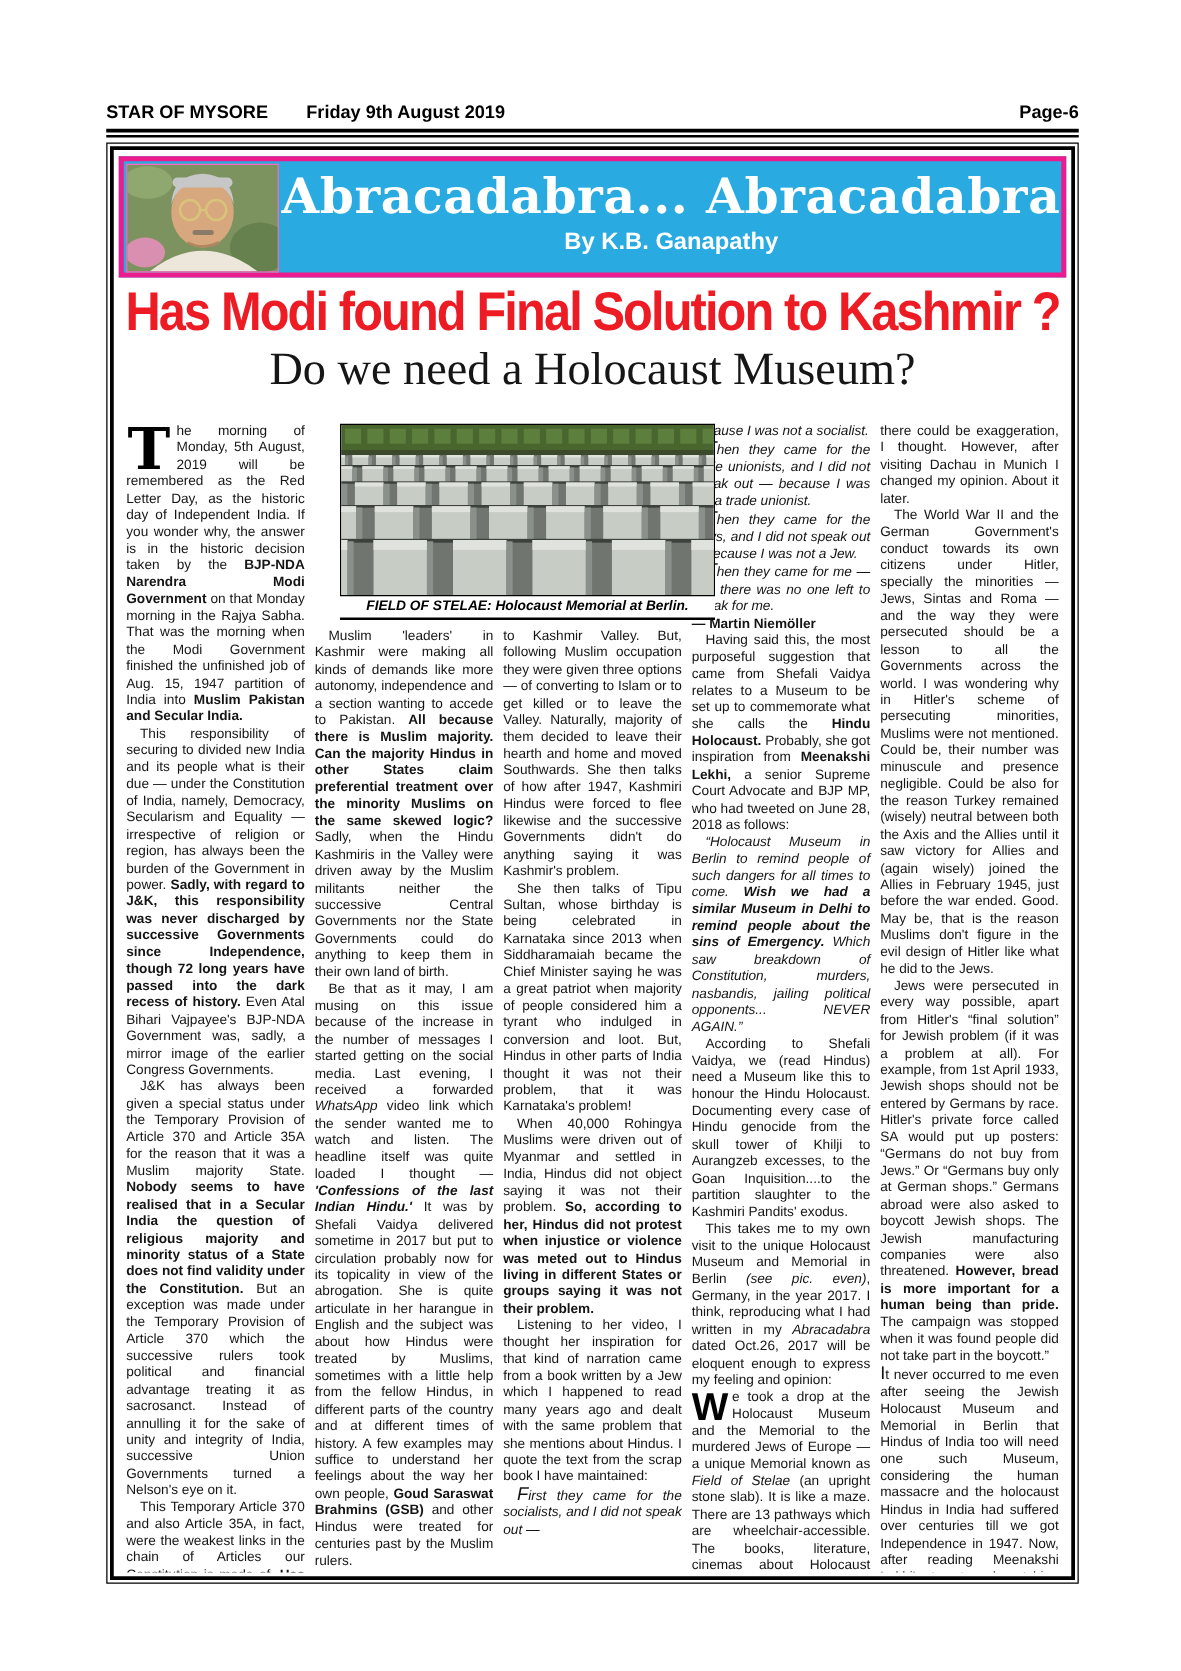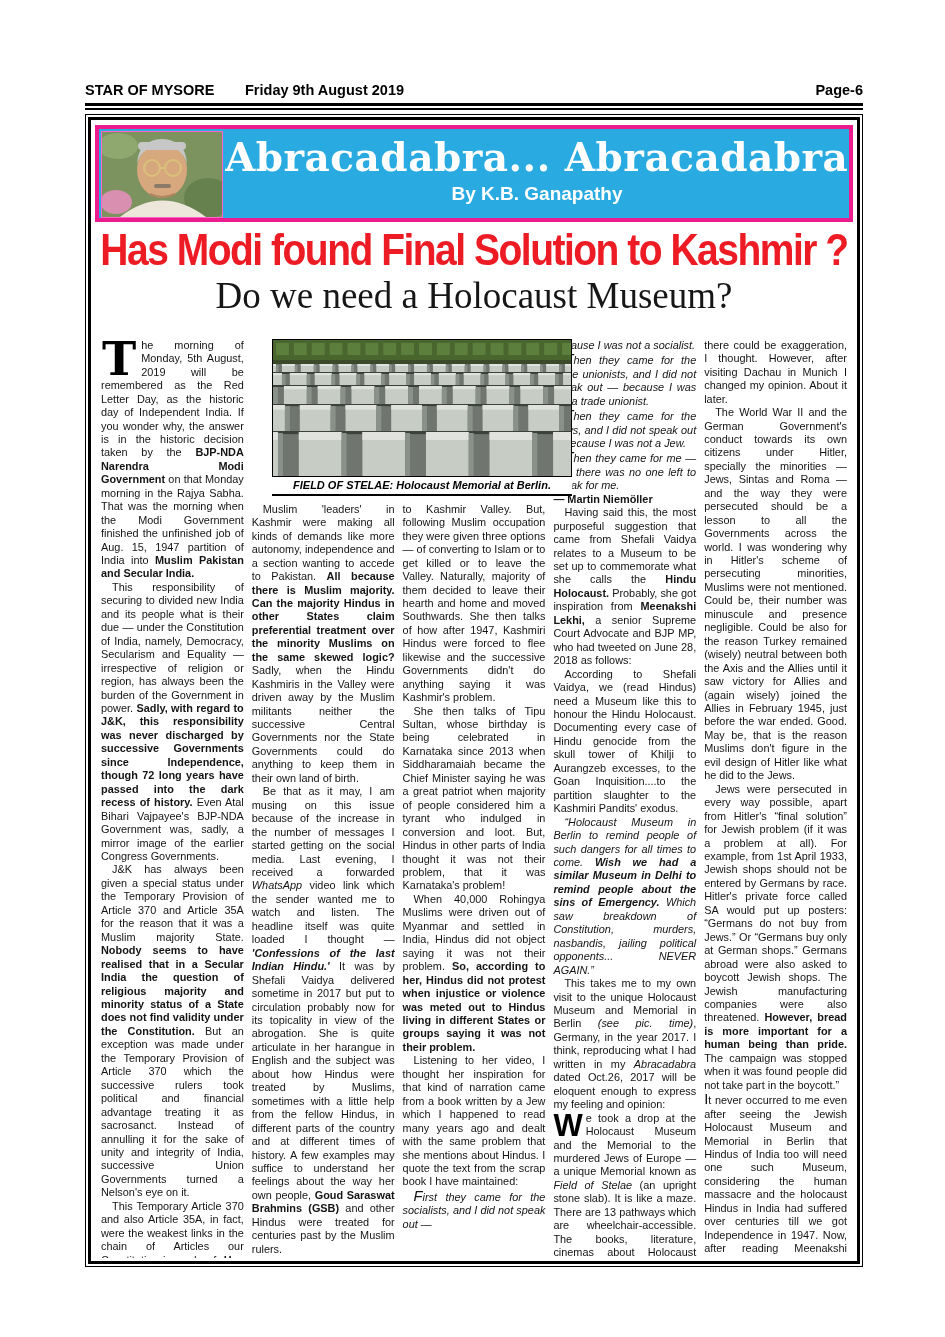--- a/index.html
+++ b/index.html
@@ -312,23 +312,23 @@
         <p class="para"><span class="s-i s-f">F</span><span class="s-i">irst they came for the socialists, and I did not speak out —</span></p>
       </div>
 
       <div class="col">
         <p class="para noind"><span class="s-i">because I was not a socialist.</span></p>
         <p class="para"><span class="s-i s-f">T</span><span class="s-i">hen they came for the trade unionists, and I did not speak out — because I was not a trade unionist.</span></p>
         <p class="para"><span class="s-i s-f">T</span><span class="s-i">hen they came for the Jews, and I did not speak out —because I was not a Jew.</span></p>
         <p class="para"><span class="s-i s-f">T</span><span class="s-i">hen they came for me — and there was no one left to speak for me.</span></p>
         <p class="para attrib"><span class="s-b">— Martin Niemöller</span></p>
         <p class="para"><span>Having said this, the most purposeful suggestion that came from Shefali Vaidya relates to a Museum to be set up to commemorate what she calls the </span><span class="s-b">Hindu Holocaust.</span><span> Probably, she got inspiration from </span><span class="s-b">Meenakshi Lekhi,</span><span> a senior Supreme Court Advocate and BJP MP, who had tweeted on June 28, 2018 as follows:</span></p>
+        <p class="para"><span class="s-i">“Holocaust Museum in Berlin to remind people of such dangers for all times to come. </span><span class="s-bi">Wish we had a similar Museum in Delhi to remind people about the sins of Emergency.</span><span class="s-i"> Which saw breakdown of Constitution, murders, nasbandis, jailing political opponents... NEVER AGAIN.”</span></p>
         <p class="para"><span>According to Shefali Vaidya, we (read Hindus) need a Museum like this to honour the Hindu Holocaust. Documenting every case of Hindu genocide from the skull tower of Khilji to Aurangzeb excesses, to the Goan Inquisition....to the partition slaughter to the Kashmiri Pandits' exodus.</span></p>
-        <p class="para"><span class="s-i">“Holocaust Museum in Berlin to remind people of such dangers for all times to come. </span><span class="s-bi">Wish we had a similar Museum in Delhi to remind people about the sins of Emergency.</span><span class="s-i"> Which saw breakdown of Constitution, murders, nasbandis, jailing political opponents... NEVER AGAIN.”</span></p>
-        <p class="para"><span>This takes me to my own visit to the unique Holocaust Museum and Memorial in Berlin </span><span class="s-i">(see pic. time)</span><span>, Germany, in the year 2017. I think, reproducing what I had written in my </span><span class="s-i">Abracadabra</span><span> dated Oct.26, 2017 will be eloquent enough to express my feeling and opinion:</span></p>
+        <p class="para"><span>This takes me to my own visit to the unique Holocaust Museum and Memorial in Berlin </span><span class="s-i">(see pic. even)</span><span>, Germany, in the year 2017. I think, reproducing what I had written in my </span><span class="s-i">Abracadabra</span><span> dated Oct.26, 2017 will be eloquent enough to express my feeling and opinion:</span></p>
         <p class="para noind"><span class="s-d2">W</span><span>e took a drop at the Holocaust Museum and the Memorial to the murdered Jews of Europe — a unique Memorial known as </span><span class="s-i">Field of Stelae</span><span> (an upright stone slab). It is like a maze. There are 13 pathways which are wheelchair-accessible. The books, literature, cinemas about Holocaust and the persecution of Jews during Hitler's rule were mostly written and produced by Jews, a race very intelligent and creative. Naturally,</span></p>
       </div>
 
       <div class="col">
         <p class="para noind"><span>there could be exaggeration, I thought. However, after visiting Dachau in Munich I changed my opinion. About it later.</span></p>
         <p class="para"><span>The World War II and the German Government's conduct towards its own citizens under Hitler, specially the minorities — Jews, Sintas and Roma — and the way they were persecuted should be a lesson to all the Governments across the world. I was wondering why in Hitler's scheme of persecuting minorities, Muslims were not mentioned. Could be, their number was minuscule and presence negligible. Could be also for the reason Turkey remained (wisely) neutral between both the Axis and the Allies until it saw victory for Allies and (again wisely) joined the Allies in February 1945, just before the war ended. Good. May be, that is the reason Muslims don't figure in the evil design of Hitler like what he did to the Jews.</span></p>
         <p class="para"><span>Jews were persecuted in every way possible, apart from Hitler's “final solution” for Jewish problem (if it was a problem at all). For example, from 1st April 1933, Jewish shops should not be entered by Germans by race. Hitler's private force called SA would put up posters: “Germans do not buy from Jews.” Or “Germans buy only at German shops.” Germans abroad were also asked to boycott Jewish shops. The Jewish manufacturing companies were also threatened. </span><span class="s-b">However, bread is more important for a human being than pride.</span><span> The campaign was stopped when it was found people did not take part in the boycott.”</span></p>
         <p class="para noind"><span class="s-f">I</span><span>t never occurred to me even after seeing the Jewish Holocaust Museum and Memorial in Berlin that Hindus of India too will need one such Museum, considering the human massacre and the holocaust Hindus in India had suffered over centuries till we got Independence in 1947. Now, after reading Meenakshi Lekhi's tweet and watching Shefali Vaidya's video, I guess they have a point.</span></p>
 
       </div>

